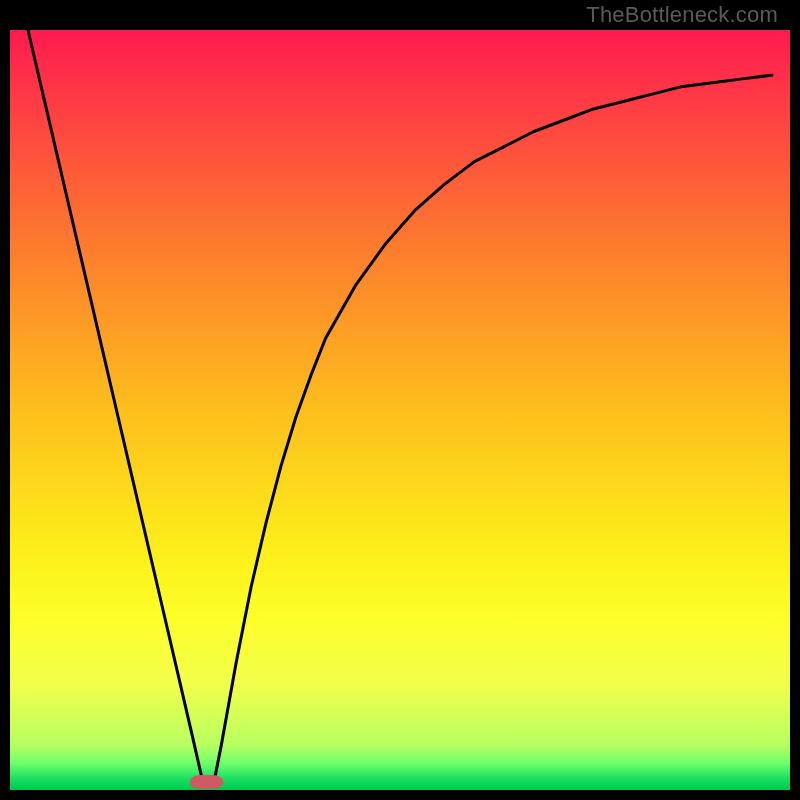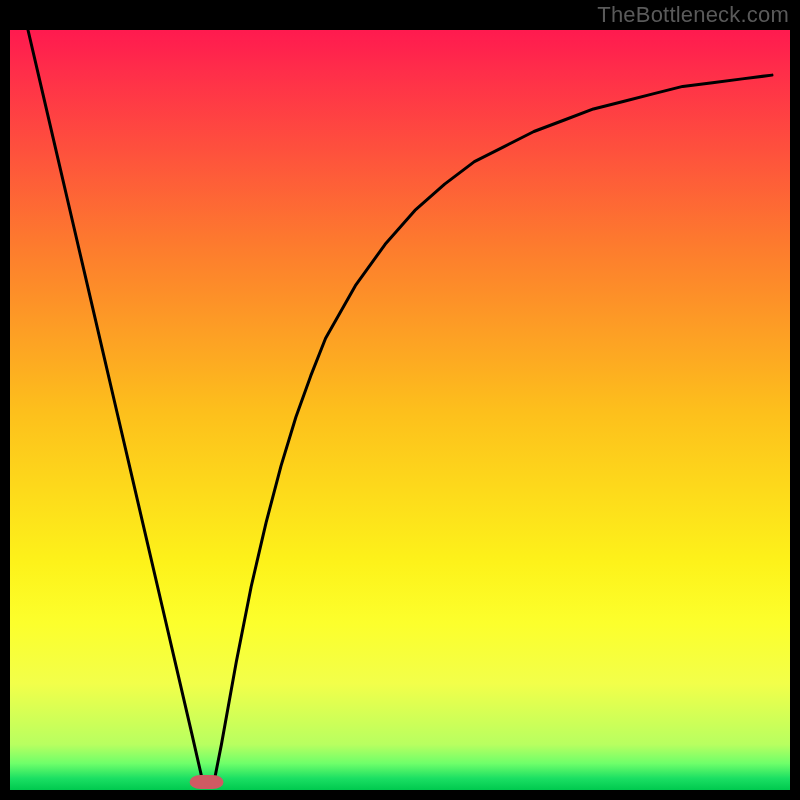--- a/index.html
+++ b/index.html
@@ -15,21 +15,21 @@
     position: absolute;
     left: 0;
     top: 0;
     width: 800px;
     height: 800px;
     background: #000;
   }
   .attribution {
     position: absolute;
     top: 2px;
-    right: 11px;
+    right: 22px;
     color: #5a5a5a;
     font-size: 22px;
     font-weight: 400;
     letter-spacing: 0.2px;
   }
   svg {
     display: block;
   }
 </style>
 </head>

